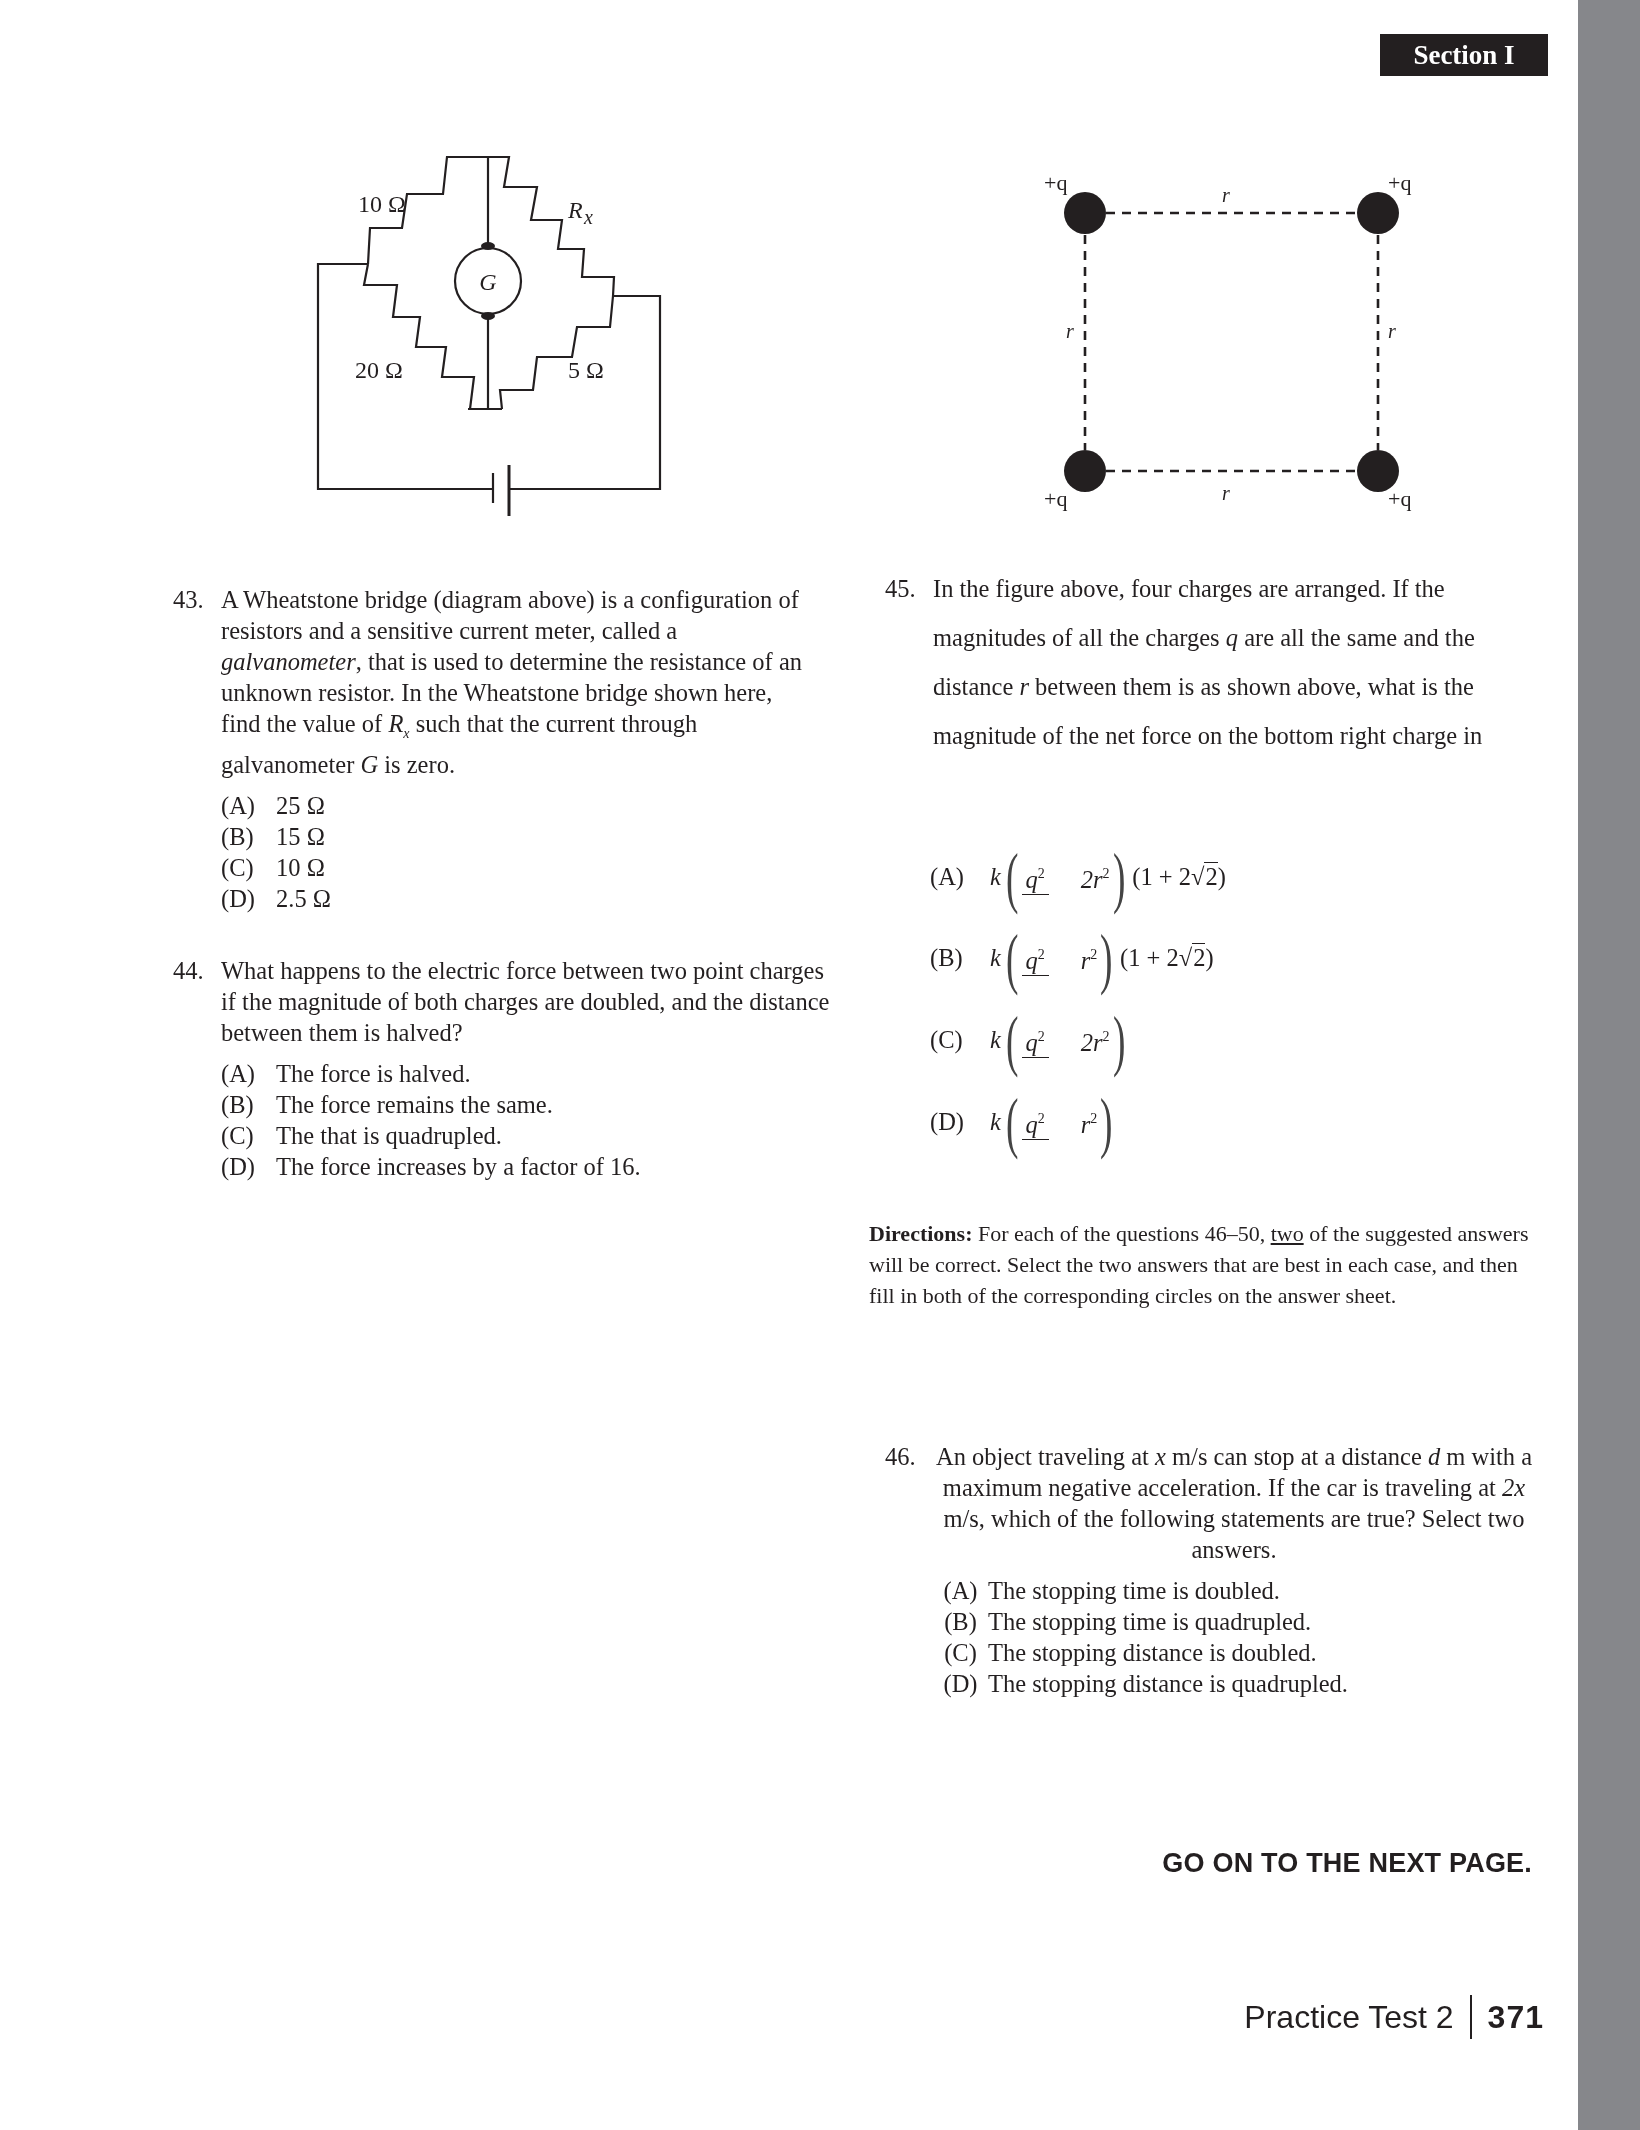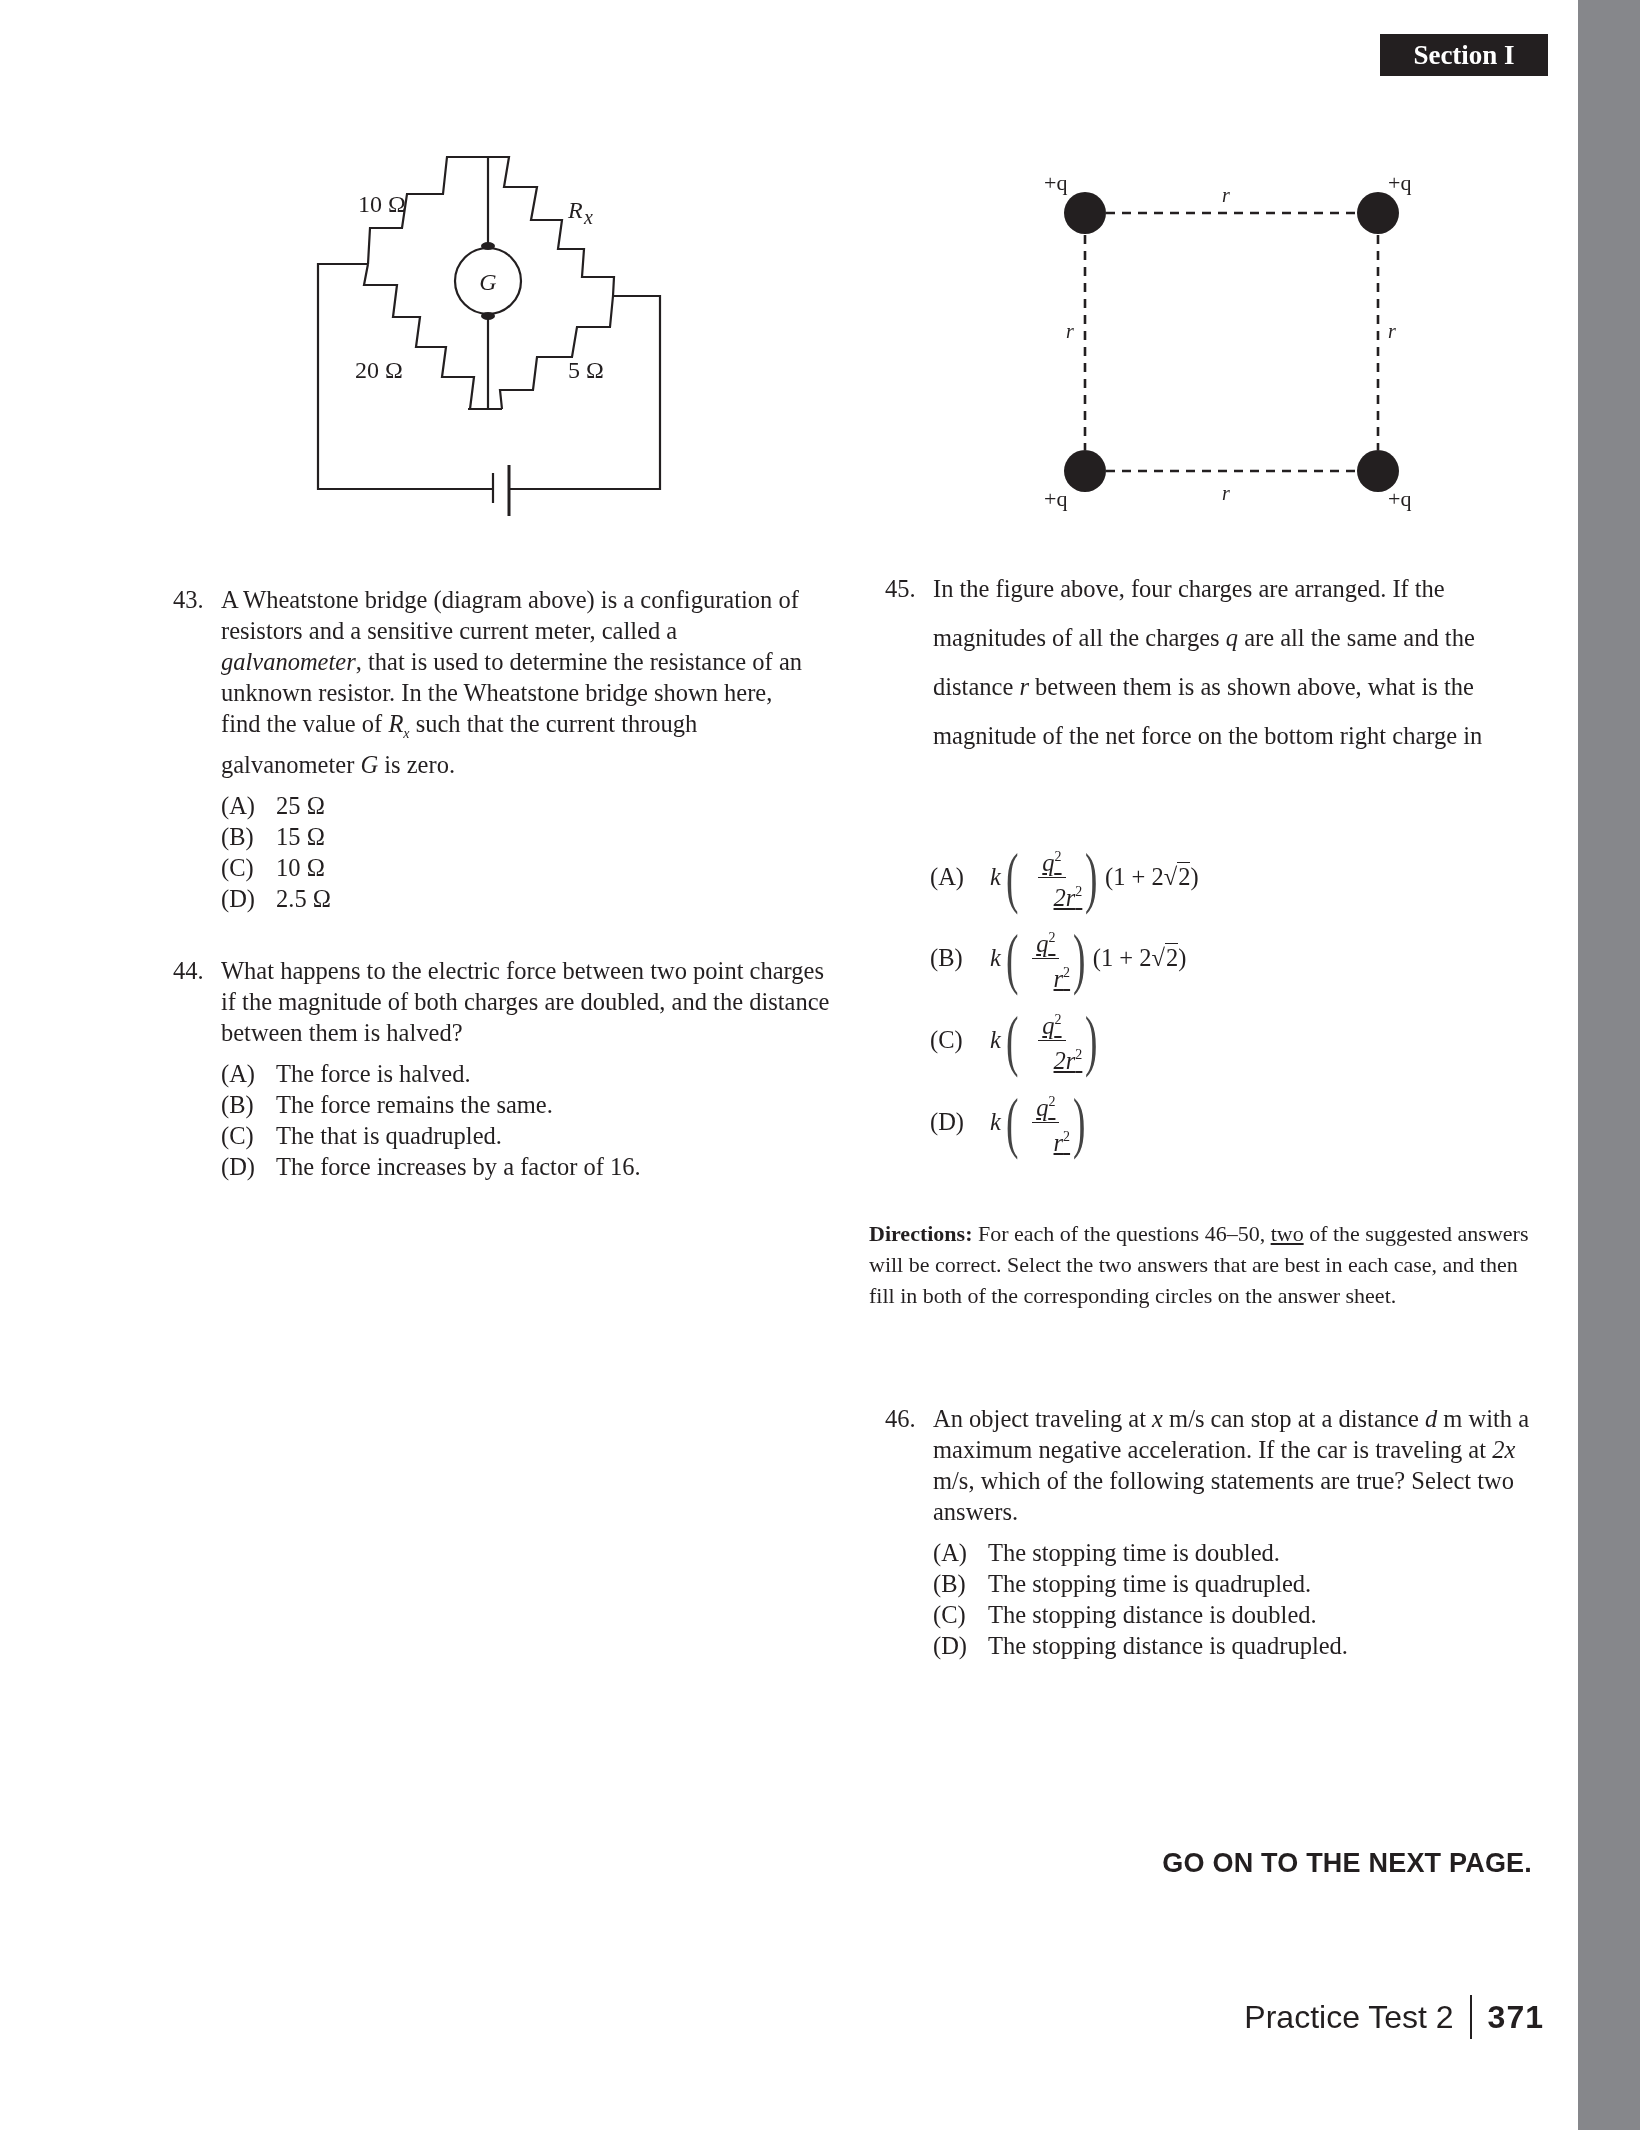--- a/index.html
+++ b/index.html
@@ -20,21 +20,21 @@
   .q .num { position: absolute; left: 0; top: 0; }
   .q .body { margin-left: 48px; }
   .q i, .it { font-style: italic; }
   .choices { margin-left: 48px; margin-top: 10px; }
   .choice { display: flex; }
   .choice .lbl { width: 55px; flex: none; }
   .q45 { line-height: 49px; }
   .math-choice { position: absolute; left: 930px; display: flex; align-items: center; font-size: 24.5px; height: 80px; }
   .math-choice .lbl { width: 60px; }
   .paren { font-size: 68px; line-height: 1; transform: scaleX(0.55); display: inline-block; font-weight: 200; color: #444; }
-  .frac { display: inline-flex; flex-direction: column; align-items: center; font-style: italic; margin: 0 -2px; text-decoration: underline; }
+  .frac { display: inline-flex; flex-direction: row; align-items: center; font-style: italic; margin: 0 -2px; }
   .frac .num-f { border-bottom: 1.5px solid #231f20; padding: 0 4px; line-height: 28px; }
   .frac .den-f { line-height: 28px; margin-left: 32px; }
   sup.s { font-size: 14px; vertical-align: 10px; font-style: normal; }
   .tail { margin-left: 2px; }
   .sqrt { border-top: 1.5px solid #231f20; padding-left: 1px; }
   .kfrac { display: inline-flex; flex-direction: column; align-items: center; vertical-align: middle; margin-left: 6px; }
   .kfrac span:first-child { border-bottom: 1.5px solid #231f20; padding: 0 14px; line-height: 30px; }
   .kfrac span:last-child { line-height: 30px; }
   .directions { position: absolute; left: 869px; top: 1218px; width: 660px; font-size: 22px; line-height: 31px; }
   .directions b { font-weight: bold; }
@@ -211,21 +211,21 @@
       <span class="num-f"><span>q</span><sup class="s">2</sup></span>
       <span class="den-f"><span>r</span><sup class="s">2</sup></span>
     </span>
   <span class="paren">)</span>
 </div>
 
 <div class="directions">
   <b>Directions:</b><span> For each of the questions 46–50, </span><u>two</u><span> of the suggested answers will be correct.  Select the two answers that are best in each case, and then fill in both of the corresponding circles on the answer sheet.</span>
 </div>
 
-<div class="q" style="left:885px;top:1403px;width:650px;">
+<div class="q" style="left:885px;top:1441px;width:650px;text-align:center;">
   <span class="num">46.</span>
   <div class="body"><span>An object traveling at </span><i>x</i><span> m/s can stop at a distance </span><i>d</i><span> m with a maximum negative acceleration.  If the car is traveling at </span><i>2x</i><span> m/s, which of the following statements are true? Select two answers.</span></div>
   <div class="choices">
     <div class="choice">
         <span class="lbl">(A)</span>
         <span>The stopping time is doubled.</span>
       </div>
     <div class="choice">
         <span class="lbl">(B)</span>
         <span>The stopping time is quadrupled.</span>

